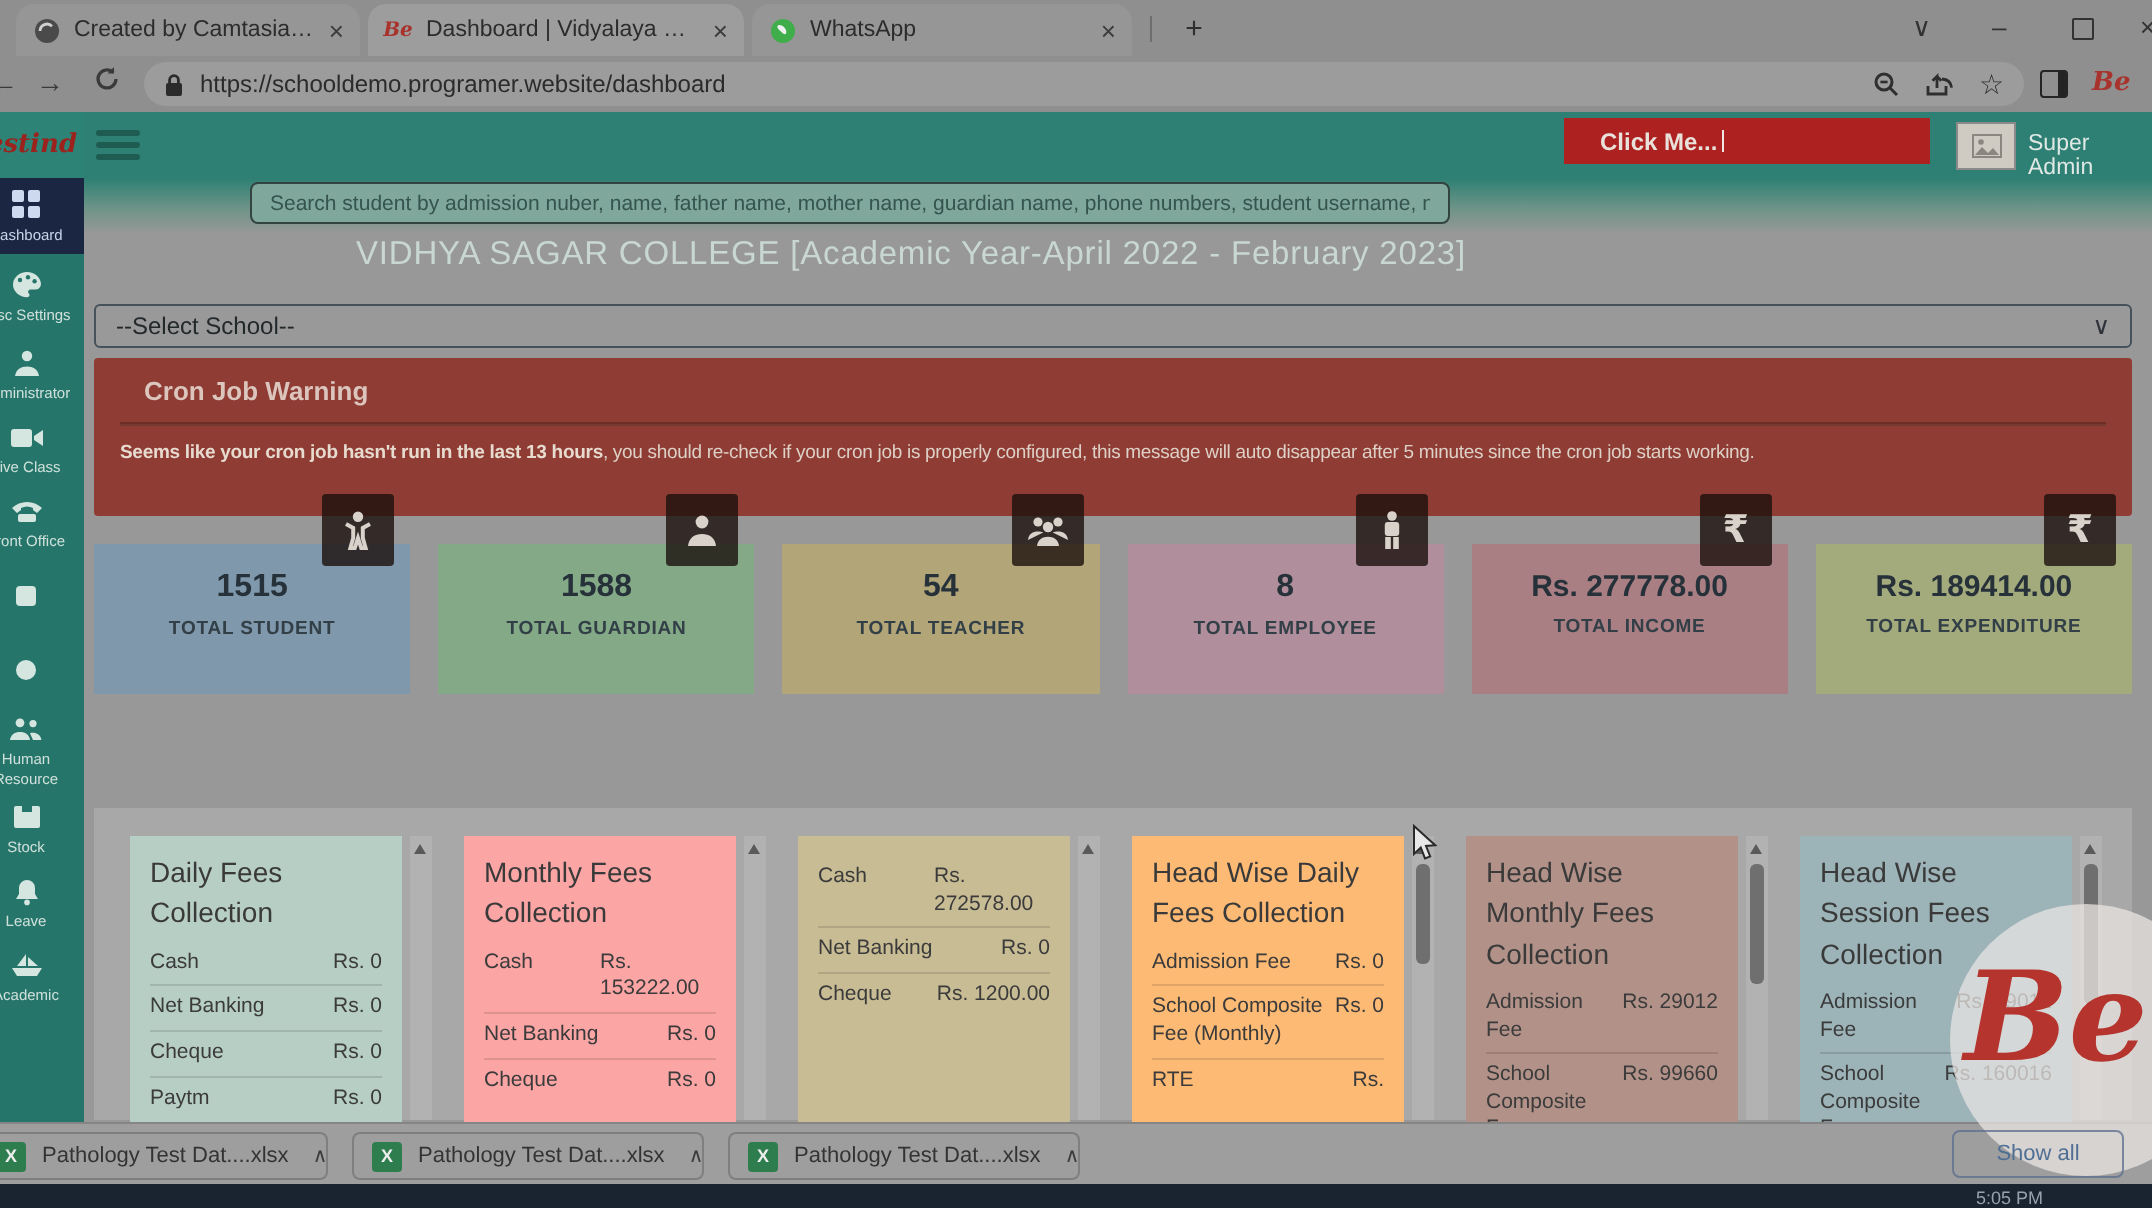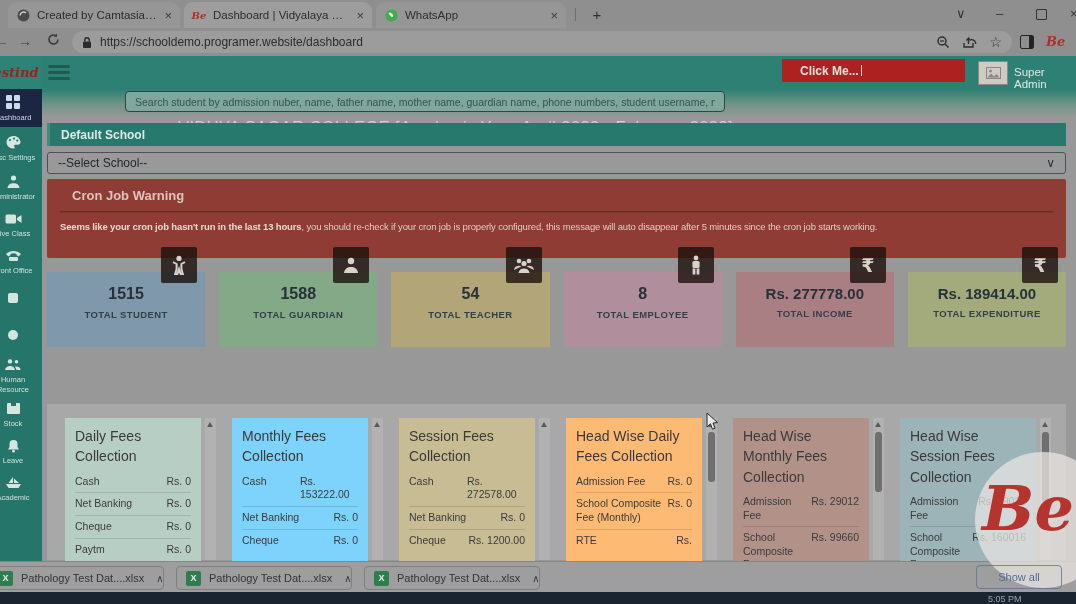--- a/index.html
+++ b/index.html
@@ -324,23 +324,20 @@
         <svg width="17" height="13" viewBox="0 0 17 13">
             <path d="M1 8h15l-2.5 4h-10z" fill="#d5e6e1"></path>
             <path d="M8 1v6H3.5z" fill="#d5e6e1"></path>
             <path d="M9 2.5V7h5z" fill="#d5e6e1"></path>
           </svg>
       </span>
       <span class="sblabel">Academic</span>
     </div>
   </div>
 
-  <div class="defaultbar">
-    <span>Default School</span>
-  </div>
 
   <div class="schoolselect">
     <span>--Select School--</span>
     <span class="chev">∨</span>
   </div>
 
   <div class="cron" style="background-color: rgb(142, 60, 52);">
     <h3>Cron Job Warning</h3>
     <div class="crondiv"></div>
     <div class="cronmsg">
@@ -431,21 +428,21 @@
             <span class="flabel">Paytm</span>
             <span class="fval">Rs. 0</span>
           </div>
       </div>
       <div class="fsb">
           <div class="up"></div>
         </div>
     </div>
 
     <div class="fgroup" style="left:185px;">
-      <div class="fcard" style="background-color: #7dd3fc;">
+      <div class="fcard" style="background-color: #fca5a5;">
         <h4>Monthly Fees Collection</h4>
         <div class="frow">
             <span class="flabel">Cash</span>
             <span class="fval">Rs. 153222.00</span>
           </div>
         <div class="frow">
             <span class="flabel">Net Banking</span>
             <span class="fval">Rs. 0</span>
           </div>
         <div class="frow">
@@ -453,21 +450,20 @@
             <span class="fval">Rs. 0</span>
           </div>
       </div>
       <div class="fsb">
           <div class="up"></div>
         </div>
     </div>
 
     <div class="fgroup" style="left:352px;">
       <div class="fcard" style="background-color: rgb(200, 188, 148);">
-        <h4>Session Fees Collection</h4>
         <div class="frow">
             <span class="flabel">Cash</span>
             <span class="fval">Rs. 272578.00</span>
           </div>
         <div class="frow">
             <span class="flabel">Net Banking</span>
             <span class="fval">Rs. 0</span>
           </div>
         <div class="frow">
             <span class="flabel">Cheque</span>

